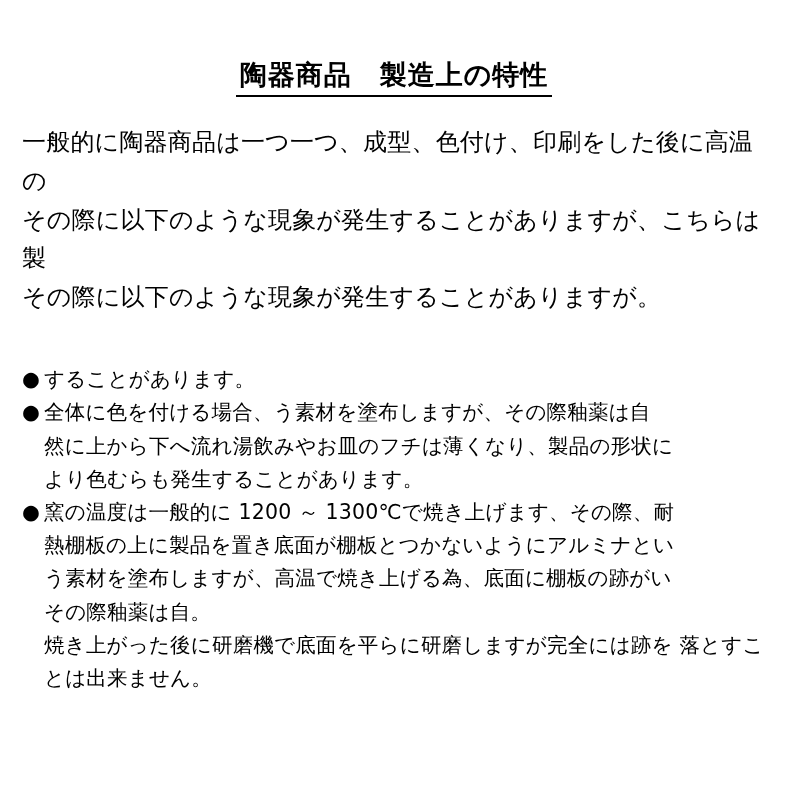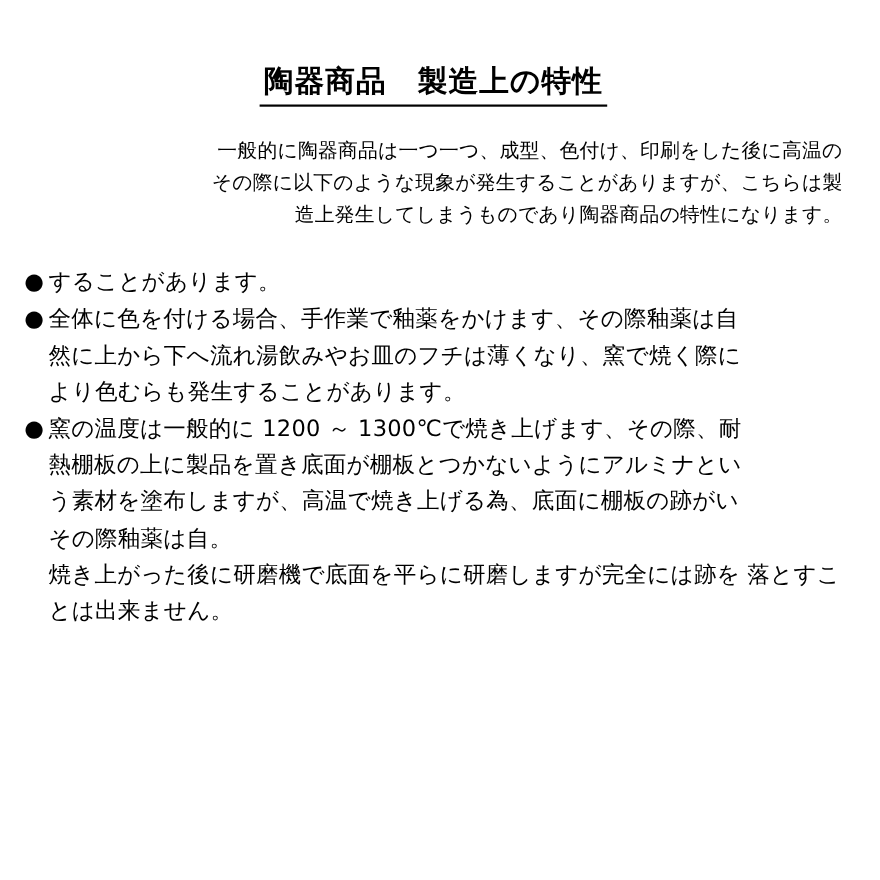--- a/index.html
+++ b/index.html
@@ -29,25 +29,25 @@
     display: inline-block;
     font-size: 27px;
     font-weight: 700;
     letter-spacing: 1px;
     line-height: 1.25;
     border-bottom: 2px solid #000;
     padding: 0 4px 3px 4px;
     white-space: pre;
   }
   .intro {
-    font-size: 18px;
+    font-size: 24px;
     line-height: 1.62;
     letter-spacing: 0.2px;
-    margin: 0 0 0 0;
-    text-align: right;
+    margin: 0 0 16px 0;
+    text-align: left;
   }
   .intro p {
     margin: 0;
     padding: 0;
   }
   .gap {
     height: 30px;
   }
   .bullets {
     font-size: 20.5px;
@@ -79,36 +79,36 @@
 
 <div class="page">
 
   <div class="title-wrap">
     <span class="title">陶器商品　製造上の特性</span>
   </div>
 
   <div class="intro">
     <p>一般的に陶器商品は一つ一つ、成型、色付け、印刷をした後に高温の</p>
     <p>その際に以下のような現象が発生することがありますが、こちらは製</p>
-    <p>造上発生してしまうものであり陶器商品の特性になります。</p>
+    <p>その際に以下のような現象が発生することがありますが。</p>
   </div>
 
   <div class="gap"></div>
 
   <div class="bullets">
 
     <div class="bullet">
       <span class="marker">●</span>
       <span class="btext">することがあります。</span>
     </div>
 
     <div class="bullet">
       <span class="marker">●</span>
-      <span class="btext">全体に色を付ける場合、手作業で釉薬をかけます、その際釉薬は自</span>
-      <span class="btext">然に上から下へ流れ湯飲みやお皿のフチは薄くなり、窯で焼く際に</span>
+      <span class="btext">全体に色を付ける場合、う素材を塗布しますが、その際釉薬は自</span>
+      <span class="btext">然に上から下へ流れ湯飲みやお皿のフチは薄くなり、製品の形状に</span>
       <span class="btext">より色むらも発生することがあります。</span>
     </div>
 
     <div class="bullet">
       <span class="marker">●</span>
       <span class="btext">窯の温度は一般的に 1200 ～ 1300℃で焼き上げます、その際、耐</span>
       <span class="btext">熱棚板の上に製品を置き底面が棚板とつかないようにアルミナとい</span>
       <span class="btext">う素材を塗布しますが、高温で焼き上げる為、底面に棚板の跡がい</span>
       <span class="btext">その際釉薬は自。</span>
     </div>

